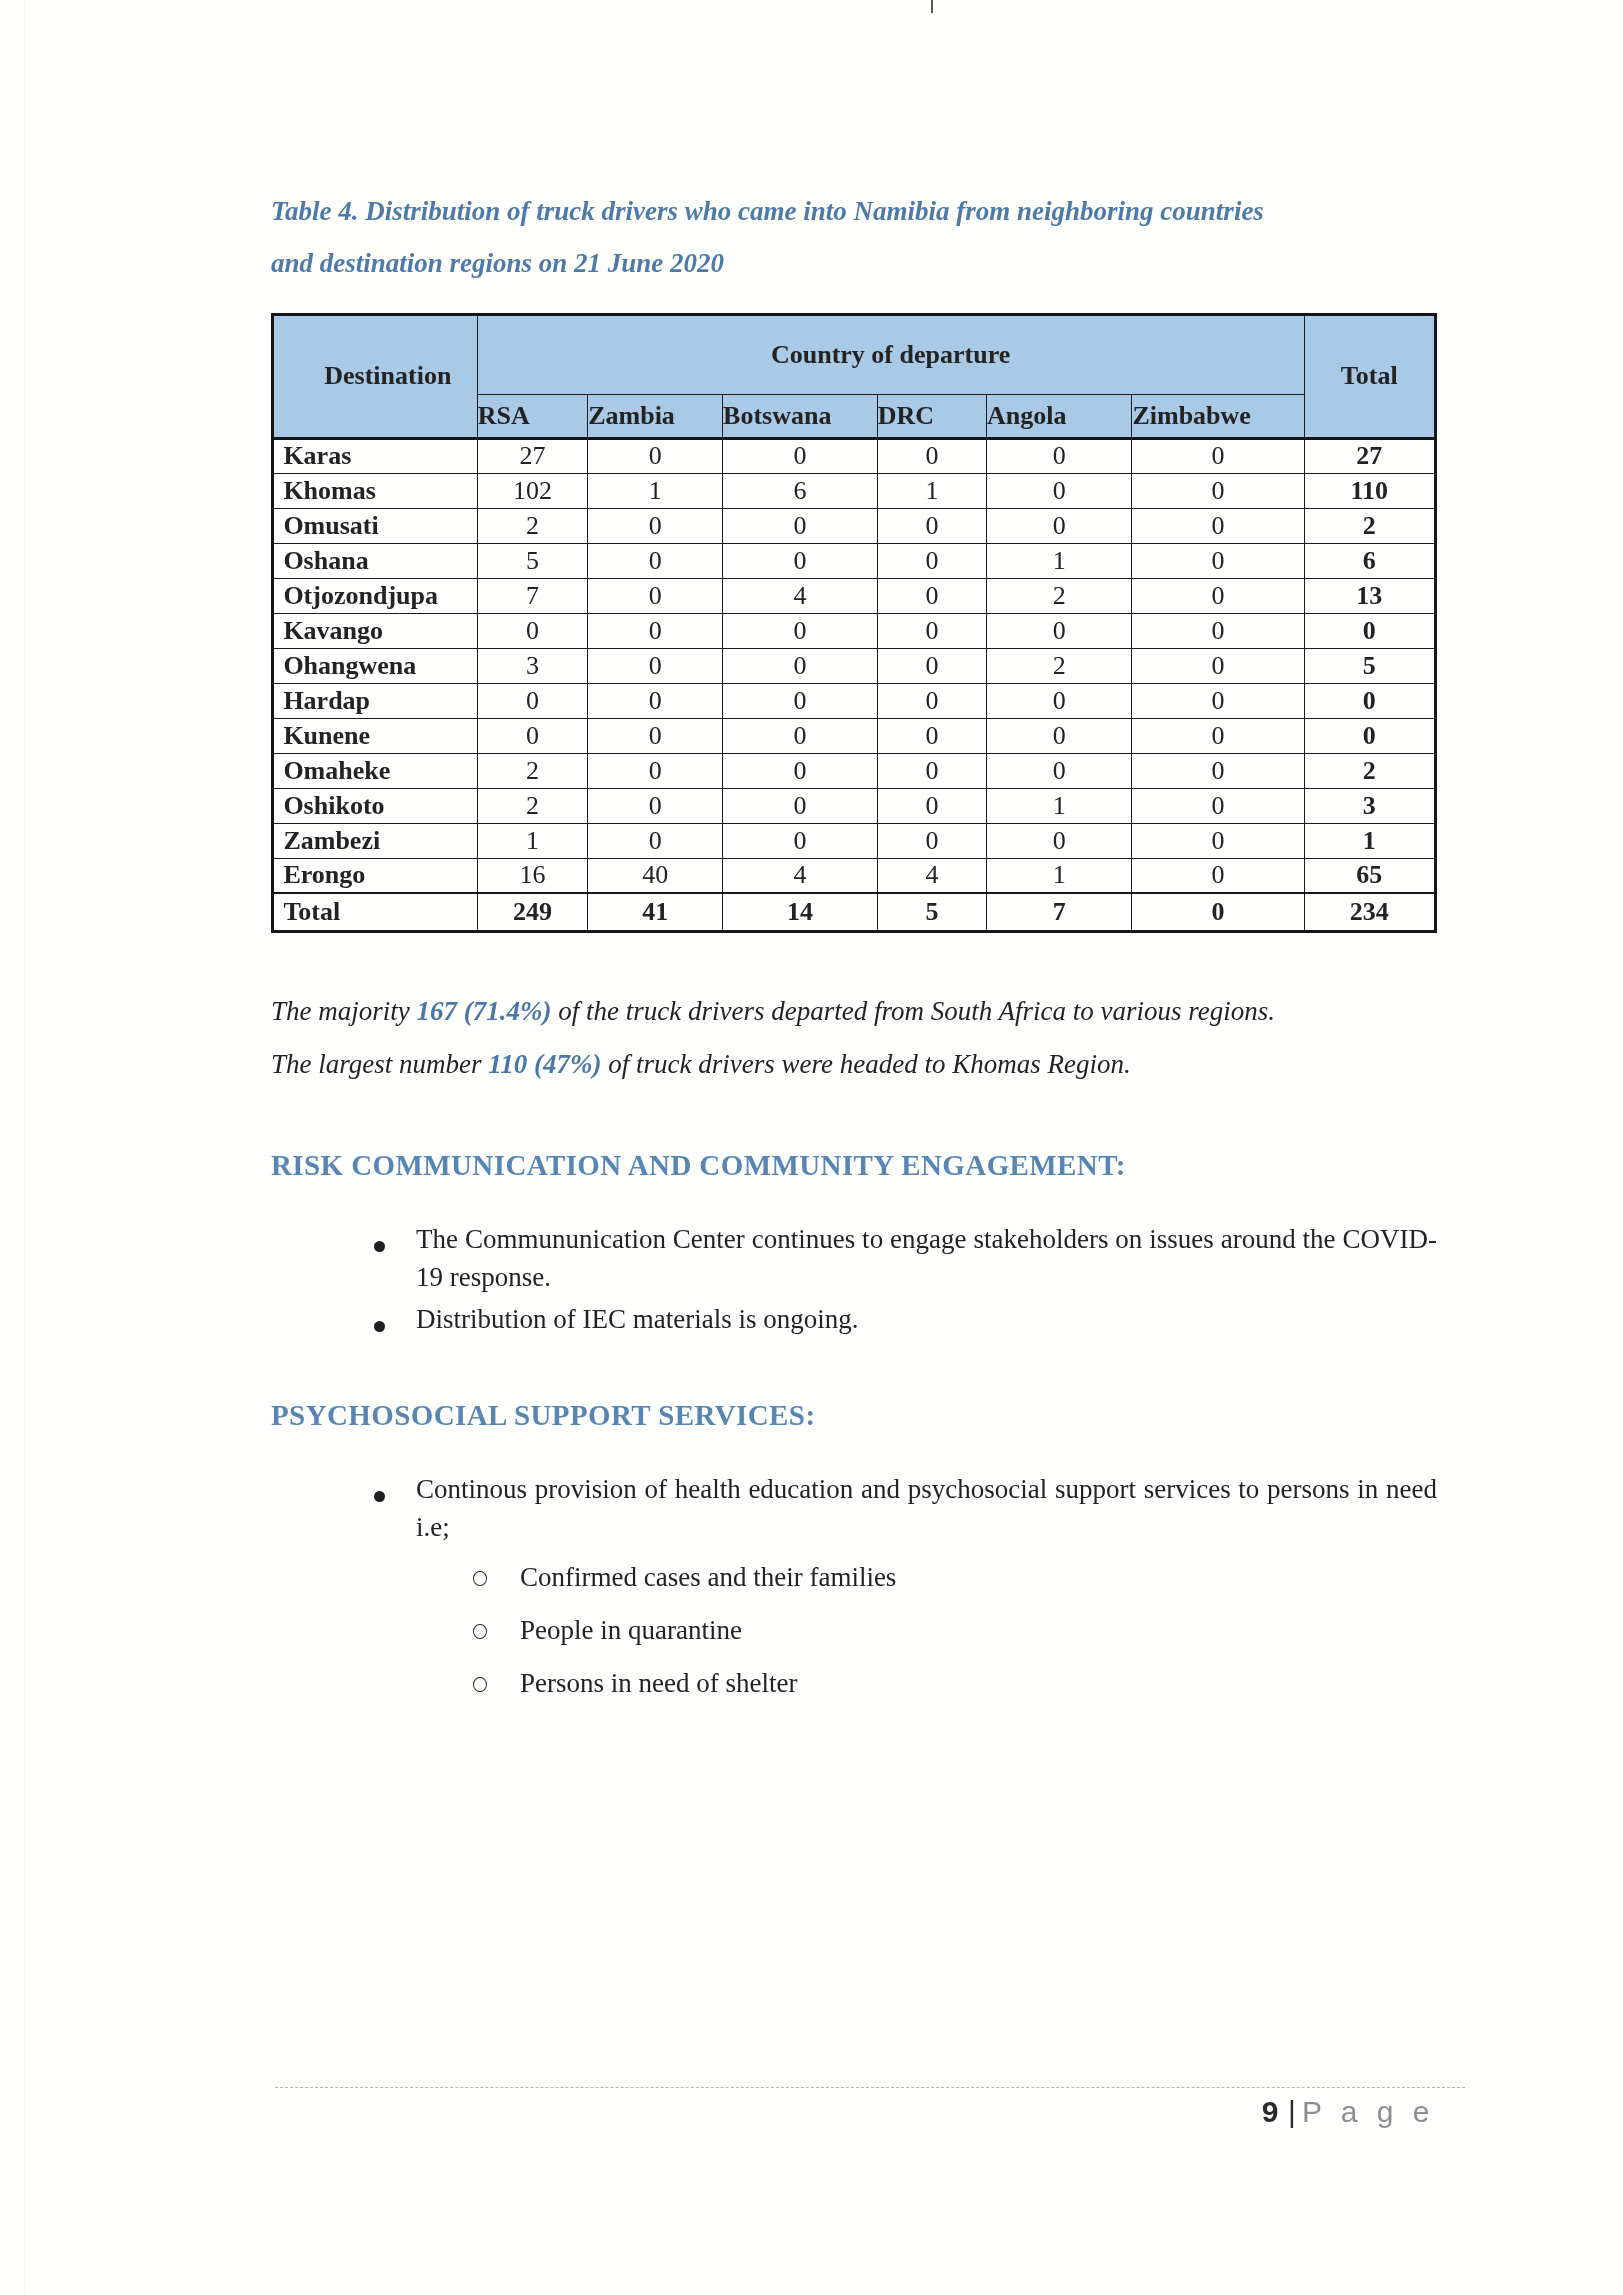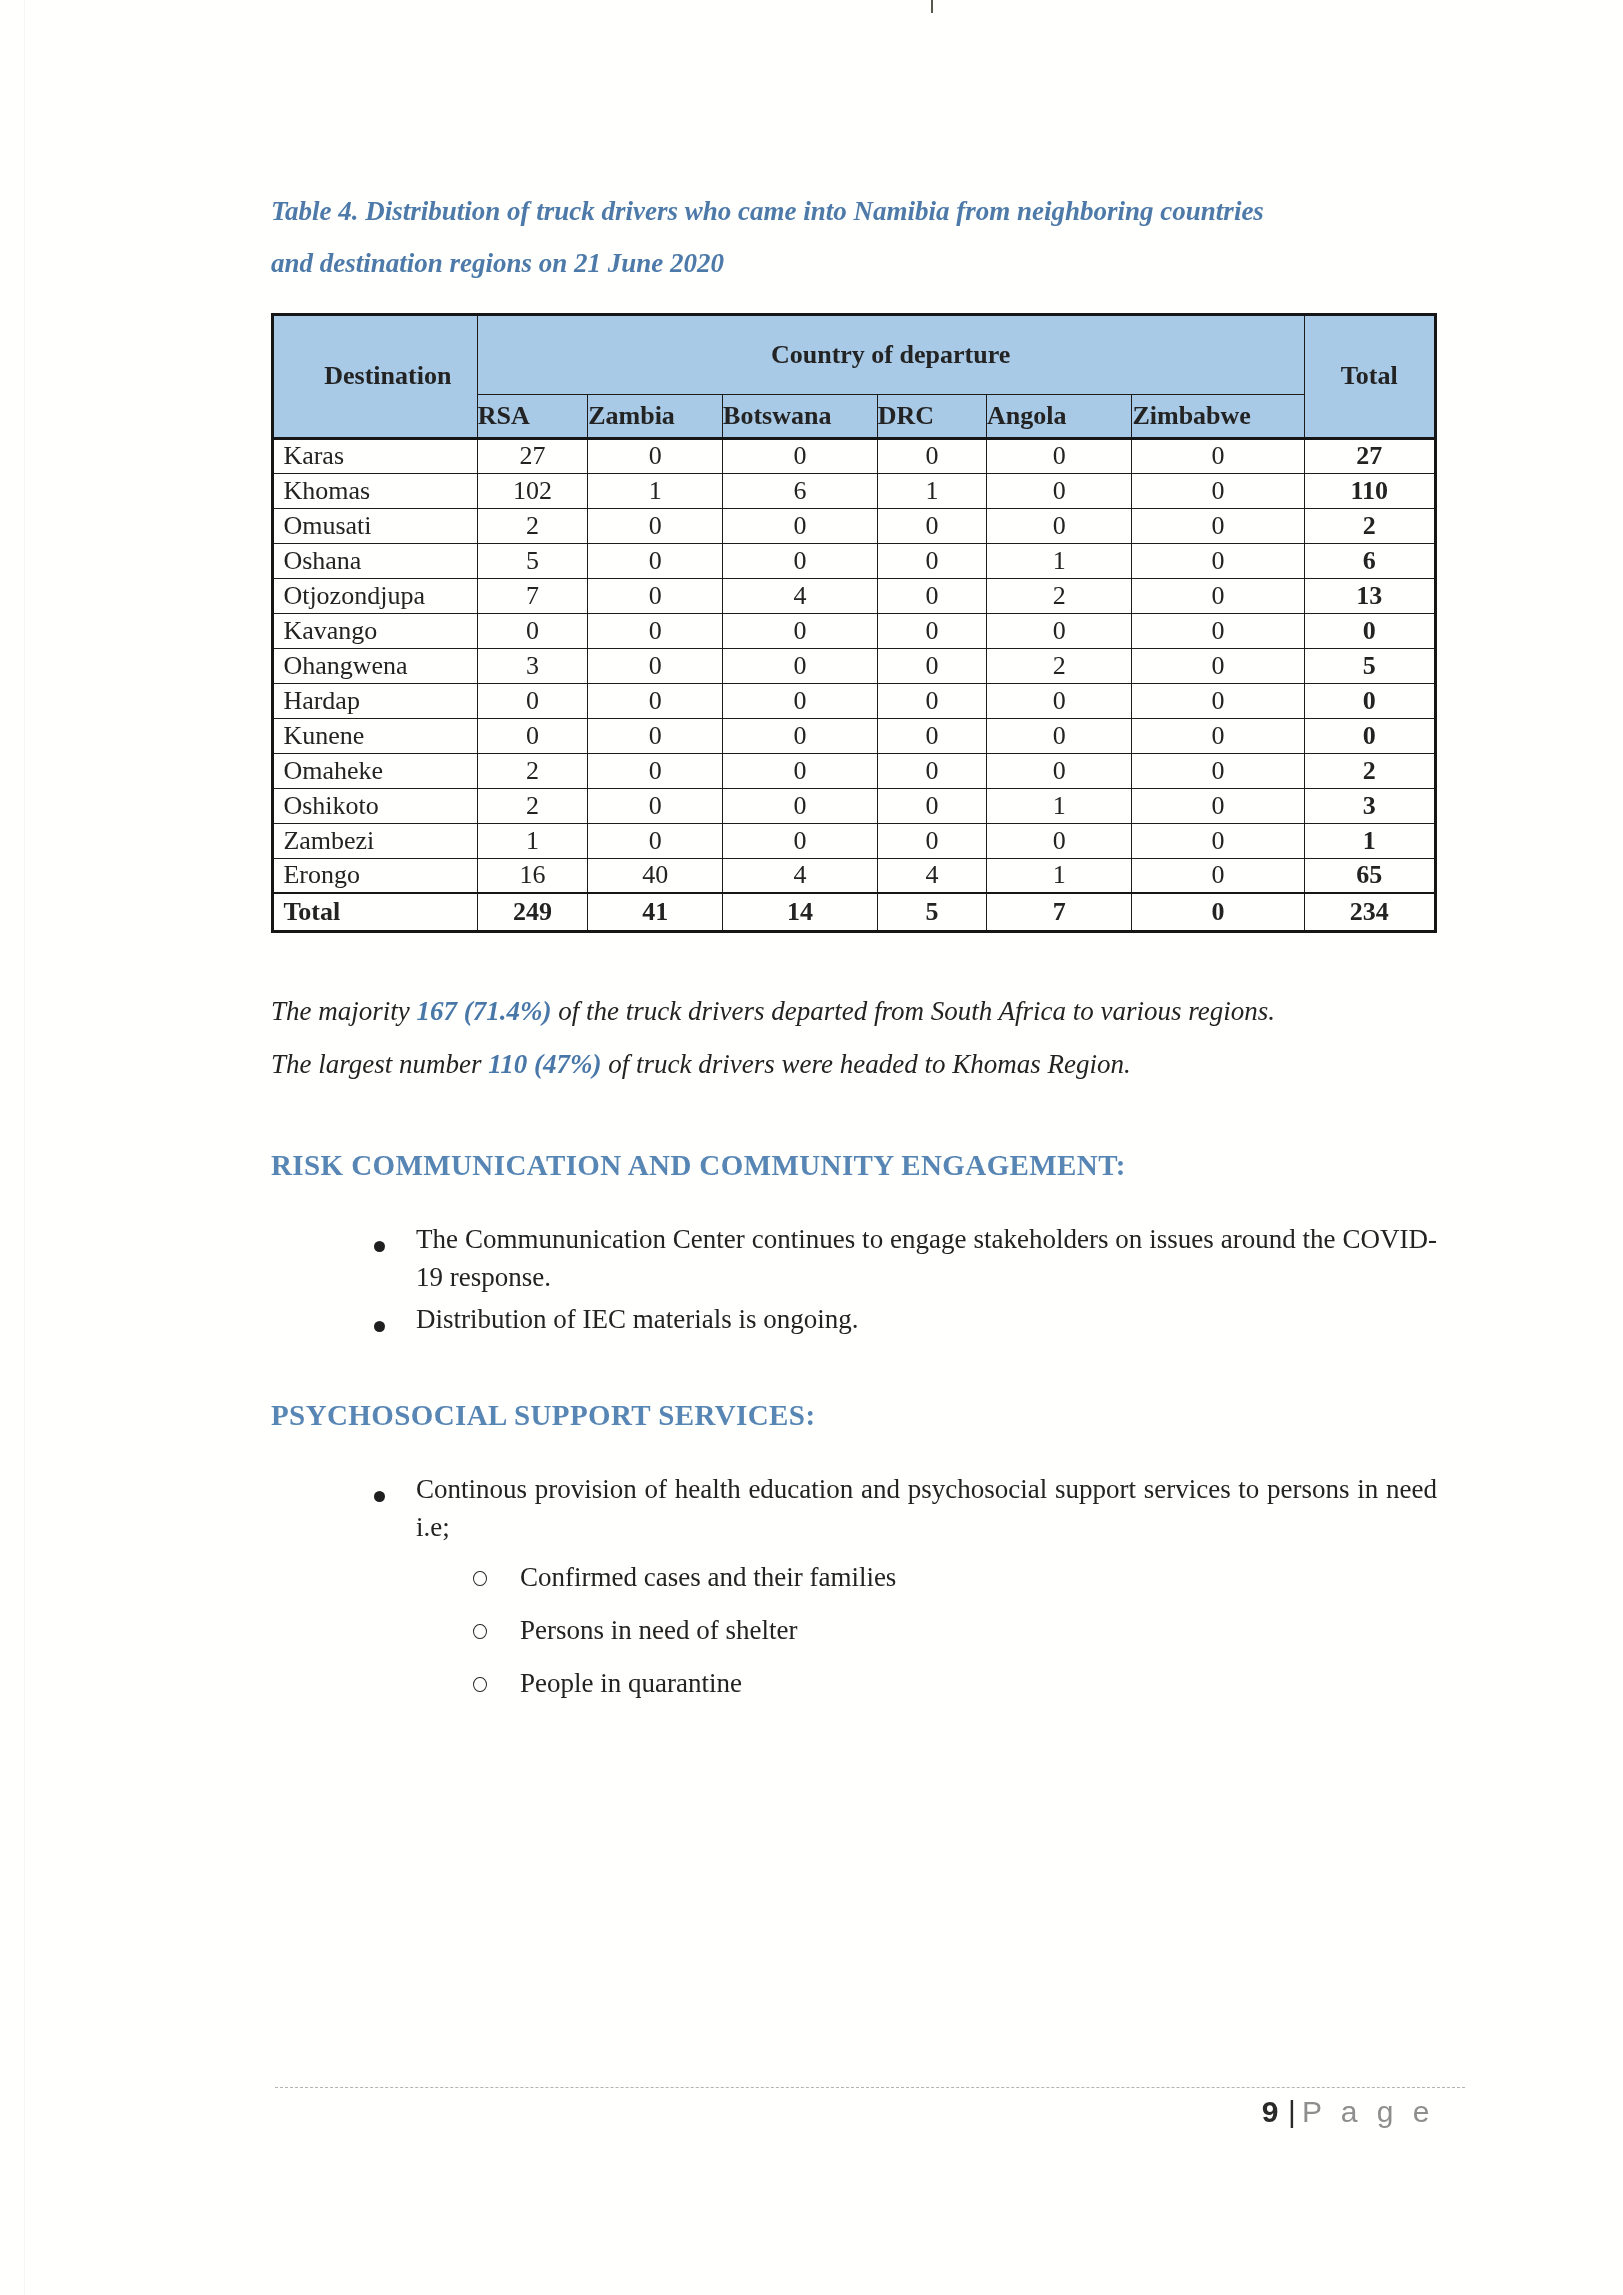--- a/index.html
+++ b/index.html
@@ -32,21 +32,21 @@
   .data-table thead tr:first-child { height:80px; }
   .data-table thead tr:last-child { height:44px; }
   .data-table tbody tr { height:35px; }
   .data-table tbody tr:first-child td { border-top:3.1px solid #161616; }
   .data-table tbody tr:last-child { height:38px; }
   .data-table tbody tr:last-child td { border-top:2.4px solid #161616; font-weight:bold; }
   .th-dest { text-align:center; padding-left:25px; vertical-align:middle; }
   .th-group { text-align:center; vertical-align:middle; }
   .th-total { text-align:center; vertical-align:middle; }
   .th-country { text-align:left; vertical-align:middle; }
-  .td-dest { text-align:left; padding-left:9.4px; }
+  .td-dest { text-align:left; padding-left:9.4px;font-weight:bold; }
   .td-num { text-align:center; }
   .bold { font-weight:bold; }
 
   
   .summary { margin-top:52px; font-size:27px; line-height:53px;font-style:italic; }
   .sum-line { display:block; }
   .accent { color:var(--accent-blue,#4877a8); font-weight:bold; }
 
   
   .section-heading { margin-top:58px; font-size:29px; line-height:38px; font-weight:bold;
@@ -278,25 +278,25 @@
           <div class="bullet-1">
             <span class="marker-dot"></span>
             <span class="bullet-text">Continous provision of health education and psychosocial support services to persons in need i.e;</span>
           </div>
           <div class="bullet-2">
             <span class="marker-circle"></span>
             <span class="bullet-text">Confirmed cases and their families</span>
           </div>
           <div class="bullet-2">
             <span class="marker-circle"></span>
-            <span class="bullet-text">Persons in need of shelter</span>
+            <span class="bullet-text">People in quarantine</span>
           </div>
           <div class="bullet-2">
             <span class="marker-circle"></span>
-            <span class="bullet-text">People in quarantine</span>
+            <span class="bullet-text">Persons in need of shelter</span>
           </div>
         </div>
       </div>
 
   </div>
 
   <div class="footer-rule"></div>
   <div class="page-num">
     <span class="pn-number">9</span><span class="pn-sep">|</span><span class="pn-word">P a g e</span>
   </div>

